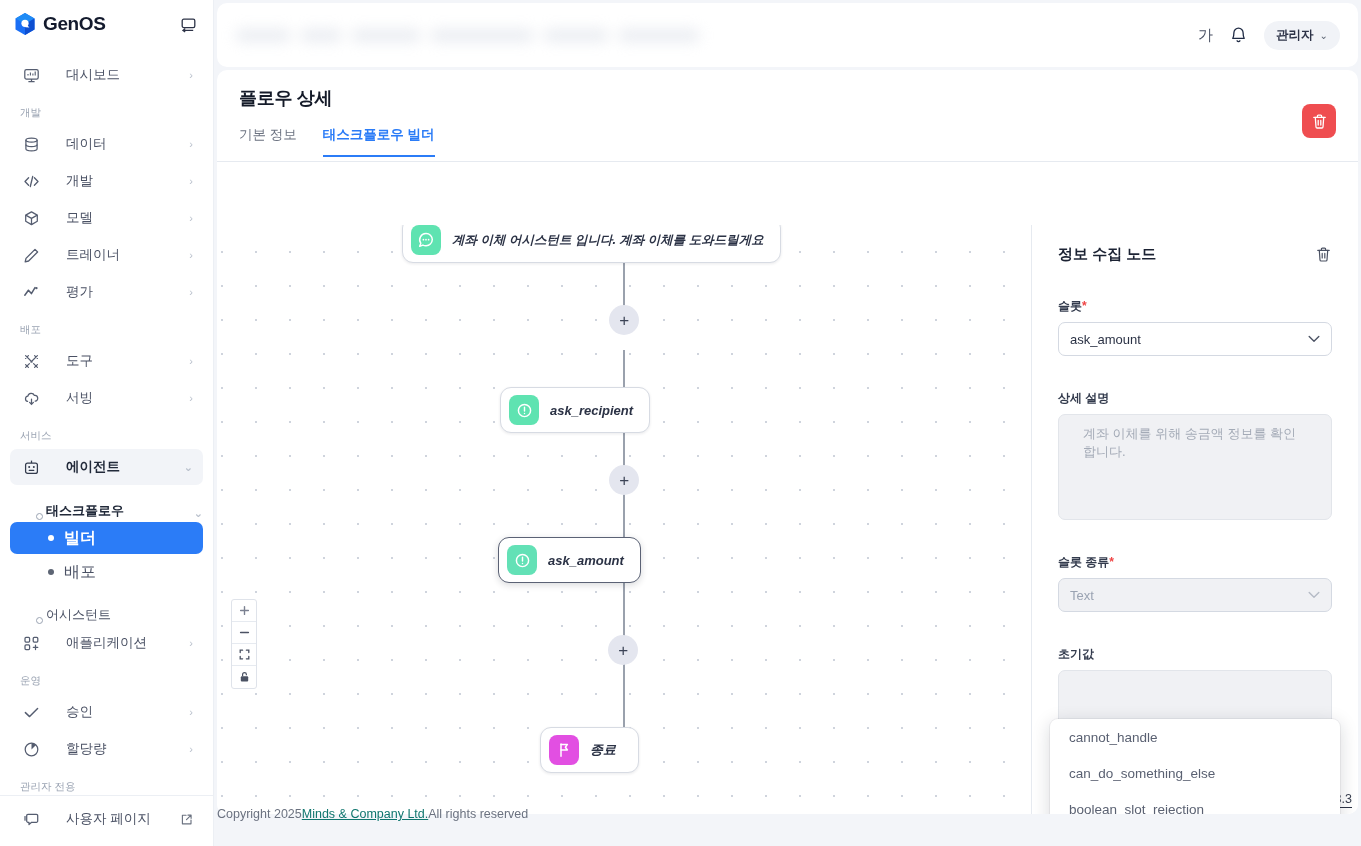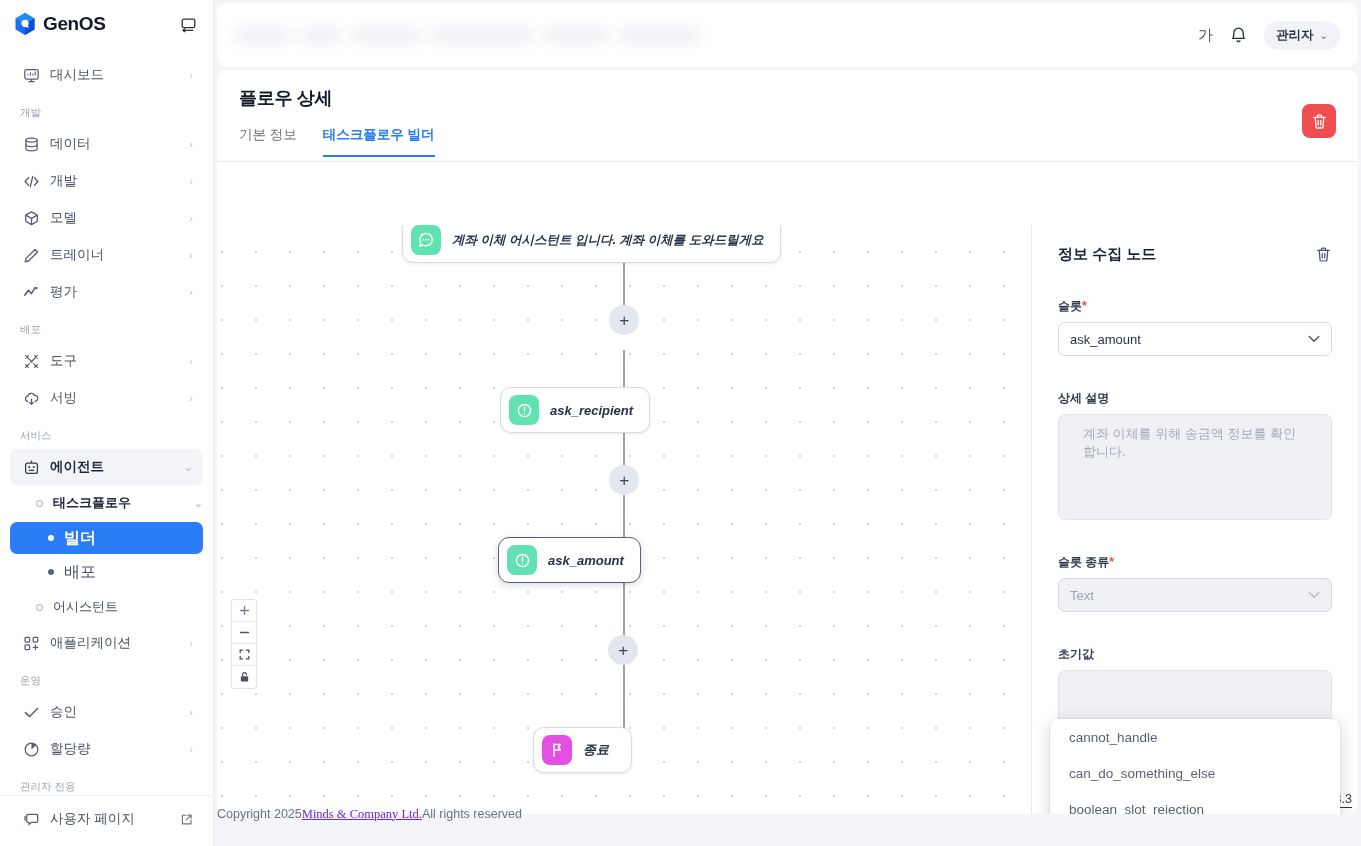--- a/index.html
+++ b/index.html
@@ -29,29 +29,29 @@
     width: 22px; height: 22px; display: flex; align-items: center; justify-content: center;
     cursor: pointer; color: #2d3347;
   }
   .sb-scroll { flex: 1; overflow: hidden; padding-top: 8px; }
   .sb-section {
     font-size: 10.5px; color: #9aa3b2; padding: 12px 0 5px 20px; font-weight: 400;
   }
   .sb-item {
     height: 36px; margin: 1px 10px; border-radius: 7px;
     display: flex; align-items: center; padding: 0 10px 0 12px;
-    cursor: pointer; color: #4a5164; font-size: 13.5px; gap: 10px;
+    cursor: pointer; color: #4a5164; font-size: 13.5px; gap: 26px;
   }
   .sb-item .ic { width: 18px; height: 18px; flex: 0 0 18px; display: flex; align-items: center; justify-content: center; color: #555d70; }
   .sb-item .lbl { flex: 1; white-space: nowrap; }
   .sb-item .chev { color: #b9c0cc; font-size: 11px; }
   .sb-item.group-open { background: #f2f4f8; font-weight: 700; color: #222a3a; }
   .sb-sub {
     height: 34px; margin: 1px 10px; border-radius: 7px;
-    display: flex; align-items: center; padding-left: 26px; gap: 10px;
+    display: flex; align-items: flex-end; padding-left: 26px; gap: 3px;
     font-size: 13px; color: #4a5164; cursor: pointer;
   }
   .sb-sub.bold { font-weight: 700; color: #222a3a; }
   .dot-ring { width: 7px; height: 7px; border-radius: 50%; border: 1.4px solid #9aa3b2; flex: 0 0 7px; }
   .sb-sub2 {
     height: 32px; margin: 2px 10px; border-radius: 7px;
     display: flex; align-items: center; padding-left: 38px; gap: 10px;
     font-size: 16px; color: #4a5164; cursor: pointer;
   }
   .sb-sub2.active { background: #2b7cf7; color: #ffffff; font-weight: 700; }
@@ -173,21 +173,21 @@
 
   .version {
     position: absolute; right: 6px; bottom: 6px; font-size: 12.5px; color: #3b4252;
     z-index: 55; border-bottom: 1.6px solid #2b3245; padding-bottom: 1px;
   }
   .footer {
     position: absolute; left: 0; right: 0; bottom: 16px; height: 32px;
     display: flex; align-items: center; padding-left: 3px;
     font-size: 12.5px; color: #6b7280;
   }
-  .footer u { color: #6d28d9; font-family: Liberation Serif, serif; }
+  .footer u { color: #0f766e; }
   svg { display: block; }
 </style>
 </head>
 <body>
 
 <div class="app">
 
   <aside class="sidebar">
     <div class="sb-top">
       <div class="brand">
@@ -492,21 +492,21 @@
               <svg width="19" height="19" viewBox="0 0 19 19" fill="none" stroke="#ffffff" stroke-width="1.45" stroke-linecap="round">
                 <circle cx="9.5" cy="9.5" r="6.1"></circle>
                 <path d="M9.5 6.2 V10.1 M9.5 12.5 V12.6"></path>
               </svg>
             </span>
             <span class="node-lbl">ask_amount</span>
           </div>
 
           <div class="plus-btn" style="left:50%;top:410px;margin-left:-16px;">+</div>
 
-          <div class="node" style="left:316px;top:502px;padding-right:22px;">
+          <div class="node" style="left:323px;top:502px;padding-right:22px;">
             <span class="node-ic pink">
               <svg width="18" height="18" viewBox="0 0 18 18" fill="none" stroke="#ffffff" stroke-width="1.5" stroke-linecap="round" stroke-linejoin="round">
                 <path d="M6 15.2 V3"></path>
                 <path d="M6 3.4 H12.4 L10.4 6.2 L12.4 9 H6"></path>
               </svg>
             </span>
             <span class="node-lbl">종료</span>
           </div>
 
           <div class="ctrls">

